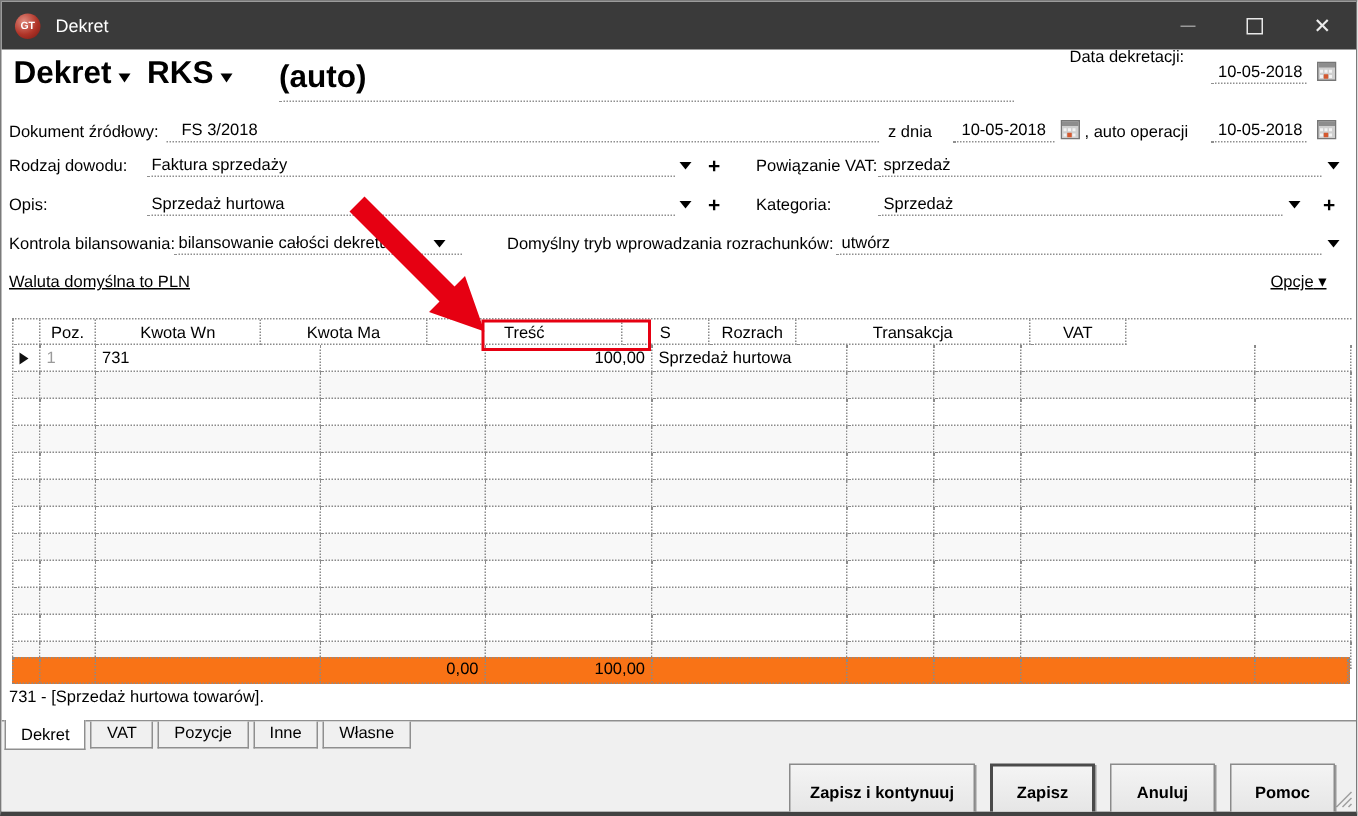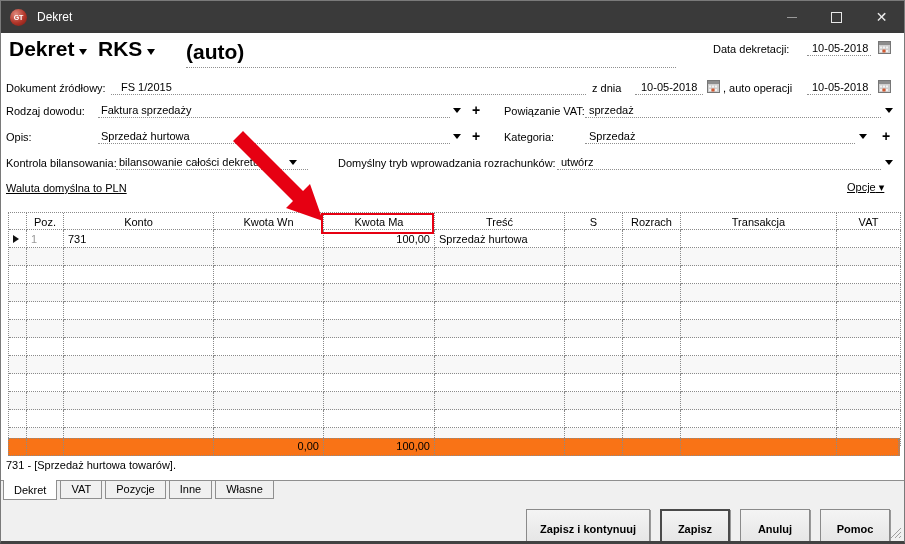--- a/index.html
+++ b/index.html
@@ -78,37 +78,37 @@
   <div class="bigmenu" style="left:8px;top:36px;">
     <span>Dekret</span>
     <span class="mtri"></span>
   </div>
   <div class="bigmenu" style="left:97px;top:36px;justify-content:center;">
     <span>RKS</span>
     <span class="mtri"></span>
   </div>
   <div class="autofld" style="left:185px;top:37px;width:490px;">(auto)</div>
 
-  <span class="lbl" style="left:712px;top:42px;">Data dekretacji:</span>
+  <span class="lbl" style="left:712px;top:31px;">Data dekretacji:</span>
   <span class="fld" style="left:806px;top:40px;width:64px;padding-left:5px;">10-05-2018</span>
   <span class="cal" style="left:877px;top:40px;">
     <svg width="13" height="13">
         <rect x="0.5" y="0.5" width="12" height="12" fill="#cfcfcf" stroke="#767676"></rect>
         <rect x="1" y="1" width="11" height="3" fill="#8d8d8d"></rect>
         <rect x="2" y="5.5" width="2" height="2" fill="#f2f2f2"></rect>
         <rect x="5" y="5.5" width="2" height="2" fill="#f2f2f2"></rect>
         <rect x="8" y="5.5" width="2" height="2" fill="#f2f2f2"></rect>
         <rect x="2" y="9" width="2" height="2" fill="#f2f2f2"></rect>
         <rect x="8" y="9" width="2" height="2" fill="#f2f2f2"></rect>
         <rect x="4.5" y="8.5" width="3" height="3" fill="#d45930"></rect>
       </svg>
   </span>
 
   <span class="lbl" style="left:5px;top:81px;">Dokument źródłowy:</span>
-  <span class="fld" style="left:110px;top:79px;width:475px;padding-left:10px;">FS 1/2015</span>
+  <span class="fld" style="left:110px;top:79px;width:475px;padding-left:10px;">FS 3/2018</span>
   <span class="lbl" style="left:591px;top:81px;">z dnia</span>
   <span class="fld" style="left:634px;top:79px;width:68px;padding-left:6px;">10-05-2018</span>
   <span class="cal" style="left:706px;top:79px;">
     <svg width="13" height="13">
         <rect x="0.5" y="0.5" width="12" height="12" fill="#cfcfcf" stroke="#767676"></rect>
         <rect x="1" y="1" width="11" height="3" fill="#8d8d8d"></rect>
         <rect x="2" y="5.5" width="2" height="2" fill="#f2f2f2"></rect>
         <rect x="5" y="5.5" width="2" height="2" fill="#f2f2f2"></rect>
         <rect x="8" y="5.5" width="2" height="2" fill="#f2f2f2"></rect>
         <rect x="2" y="9" width="2" height="2" fill="#f2f2f2"></rect>
@@ -155,21 +155,20 @@
   <span class="fld" style="left:556px;top:154px;width:324px;padding-left:4px;">utwórz</span>
   <span class="da" style="left:884px;top:159px;"></span>
 
   <span class="link" style="left:5px;top:181px;">Waluta domyślna to PLN</span>
   <span class="link" style="left:846px;top:180px;"><span>Opcje</span> ▾</span>
 
   <div class="grid">
     <div class="grow ghead" id="grid-head">
         <div class="gcell" style="width: 18px;"></div>
         <div class="gcell" style="width: 37px;">Poz.</div>
-        <div class="gcell" style="width: 150px;">Konto</div>
         <div class="gcell" style="width: 110px;">Kwota Wn</div>
         <div class="gcell" style="width: 111px;">Kwota Ma</div>
         <div class="gcell" style="width: 130px;">Treść</div>
         <div class="gcell" style="width: 58px;">S</div>
         <div class="gcell" style="width: 58px;">Rozrach</div>
         <div class="gcell" style="width: 156px;">Transakcja</div>
         <div class="gcell" style="width: 64px;">VAT</div>
       </div>
     <div id="grid-body">
         <div class="grow">

